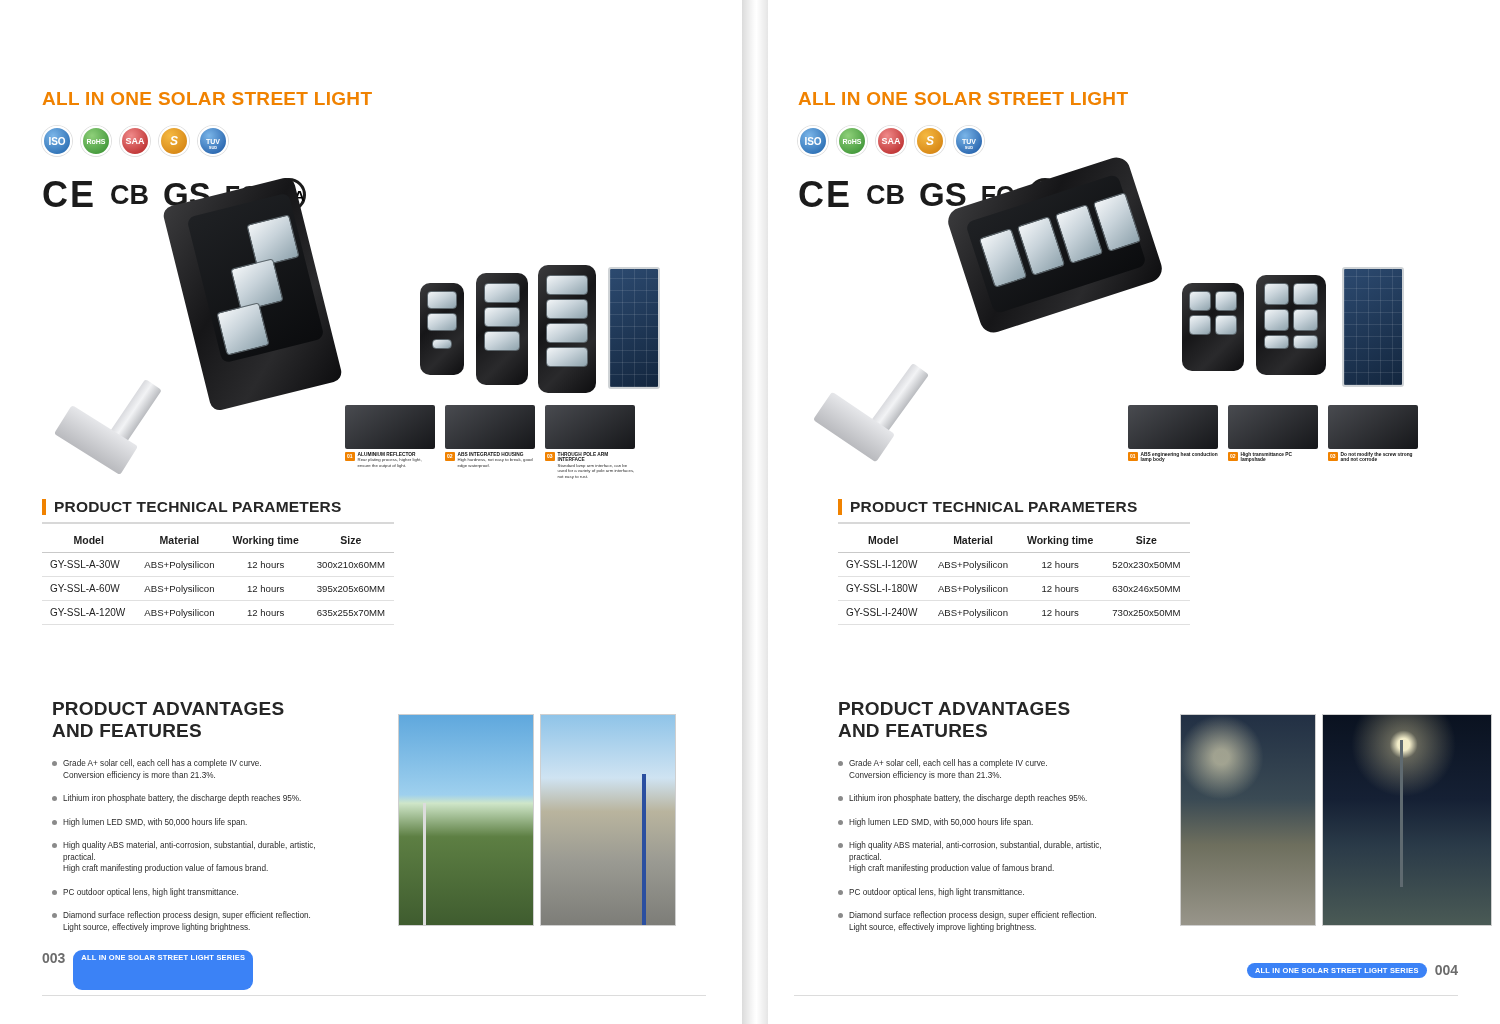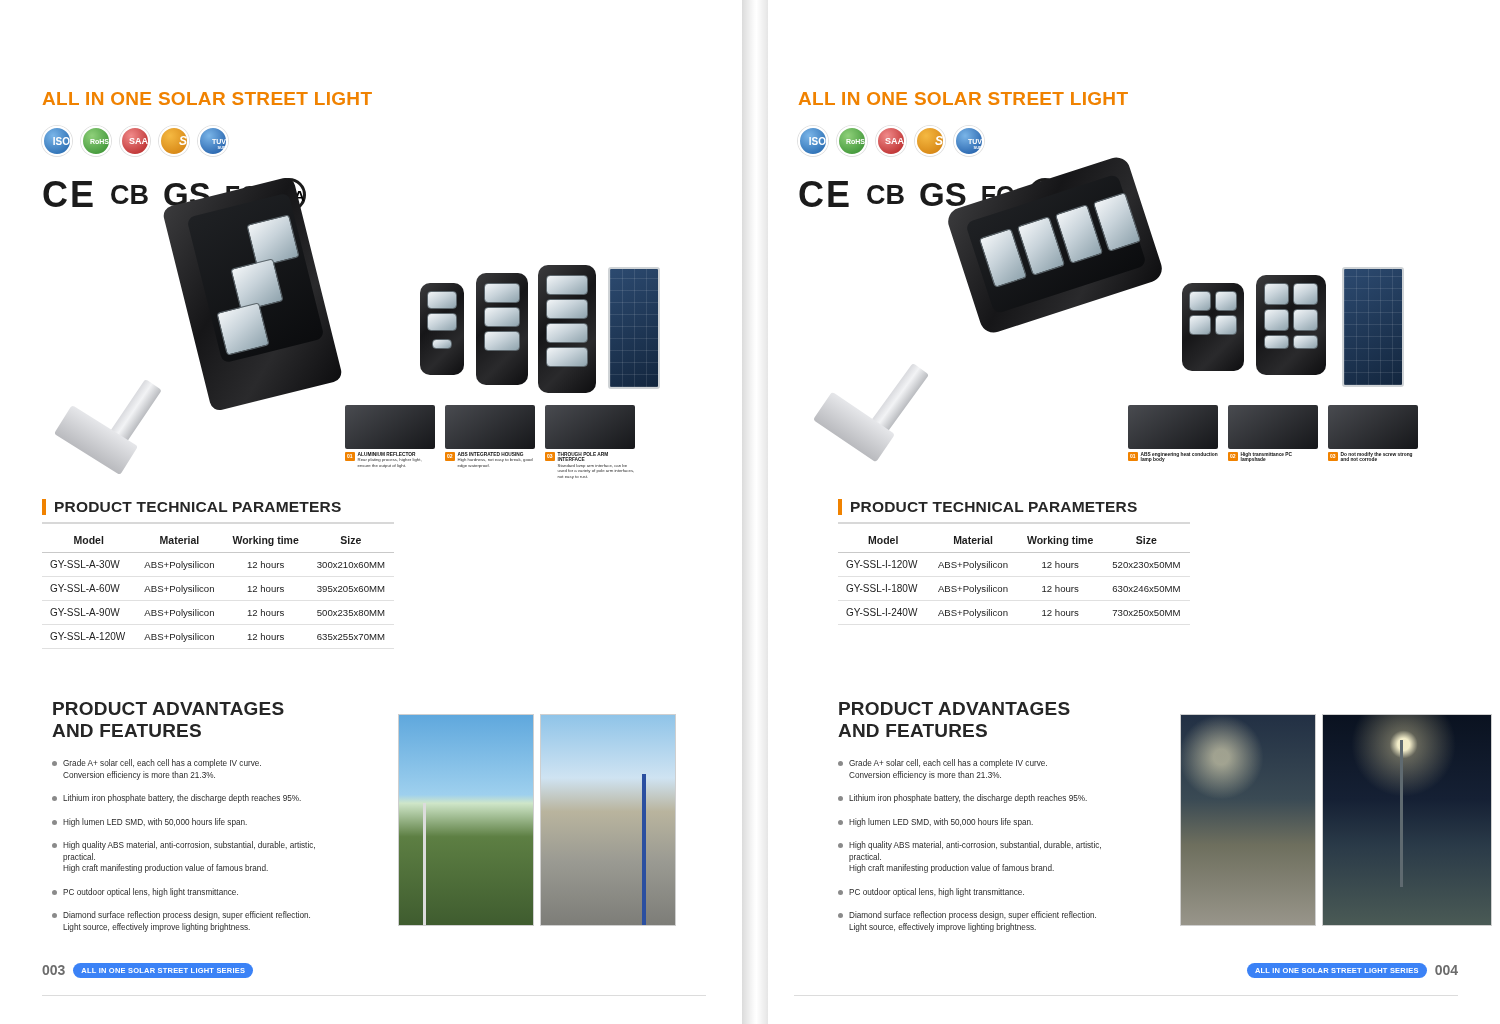--- a/index.html
+++ b/index.html
@@ -29,21 +29,21 @@
   .title {
     font-size:19px; font-weight:bold; color:#F08200;
     letter-spacing:0.3px;
   }
   .lpad { position:absolute; }
 
   
   .cert-row1 { display:flex; align-items:center; gap:9px; }
   .badge {
     width:30px; height:30px; border-radius:50%;
-    display:flex; align-items:center; justify-content:flex-end;
+    display:flex; align-items:center; justify-content:center;
     font-size:9px; font-weight:bold; color:#fff;
     border:2px solid #fff;
     box-shadow:0 0 0 1px rgba(0,0,0,0.12);
     position:relative;
   }
   .badge.iso  { background:radial-gradient(circle at 35% 30%, #7ab5e8, #1a5fa8); color:#fff; font-size:10px;}
   .badge.rohs { background:radial-gradient(circle at 35% 30%, #8fd07a, #2f8a2a); font-size:7px;}
   .badge.saa  { background:radial-gradient(circle at 35% 30%, #f08a8a, #b21d1d); font-size:9px;}
   .badge.s    { background:radial-gradient(circle at 35% 30%, #f5b942, #cf7a0a); font-size:12px; font-style:italic;}
   .badge.tuv  { background:radial-gradient(circle at 35% 30%, #7ab5e8, #1552a0); font-size:7px; line-height:7px;}
@@ -301,26 +301,20 @@
             <td>12 hours</td>
             <td>300x210x60MM</td>
           </tr>
           <tr>
             <td class="model">GY-SSL-A-60W</td>
             <td>ABS+Polysilicon</td>
             <td>12 hours</td>
             <td>395x205x60MM</td>
           </tr>
           <tr>
-            <td class="model">GY-SSL-A-90W</td>
-            <td>ABS+Polysilicon</td>
-            <td>12 hours</td>
-            <td>500x235x80MM</td>
-          </tr>
-          <tr>
             <td class="model">GY-SSL-A-120W</td>
             <td>ABS+Polysilicon</td>
             <td>12 hours</td>
             <td>635x255x70MM</td>
           </tr>
         </tbody>
       </table>
     </div>
 
     <div class="lpad" style="left:52px; top:698px; width:330px;">
@@ -356,21 +350,21 @@
 Light source, effectively improve lighting brightness.</div>
           </div>
       </div>
     </div>
 
     <div class="photos" style="left:398px; top:714px;">
       <div class="photo sc-day" style="width:136px; height:212px;"></div>
       <div class="photo sc-street" style="width:136px; height:212px;"></div>
     </div>
 
-    <div class="footer" style="left:42px; bottom:34px; width:300px; display:flex; align-items:center; gap:8px;">
+    <div class="footer" style="left:42px; bottom:34px; width:300px; display:flex; gap:8px;">
       <div class="pg-num">003</div>
       <div class="pg-tag">ALL IN ONE SOLAR STREET LIGHT SERIES</div>
     </div>
     <div class="footline" style="position:absolute; left:42px; bottom:28px; width:664px;"></div>
   </div>
 
   <div class="page page-right">
 
     <div class="lpad title" style="left:48px; top:88px;">ALL IN ONE SOLAR STREET LIGHT</div>
 

